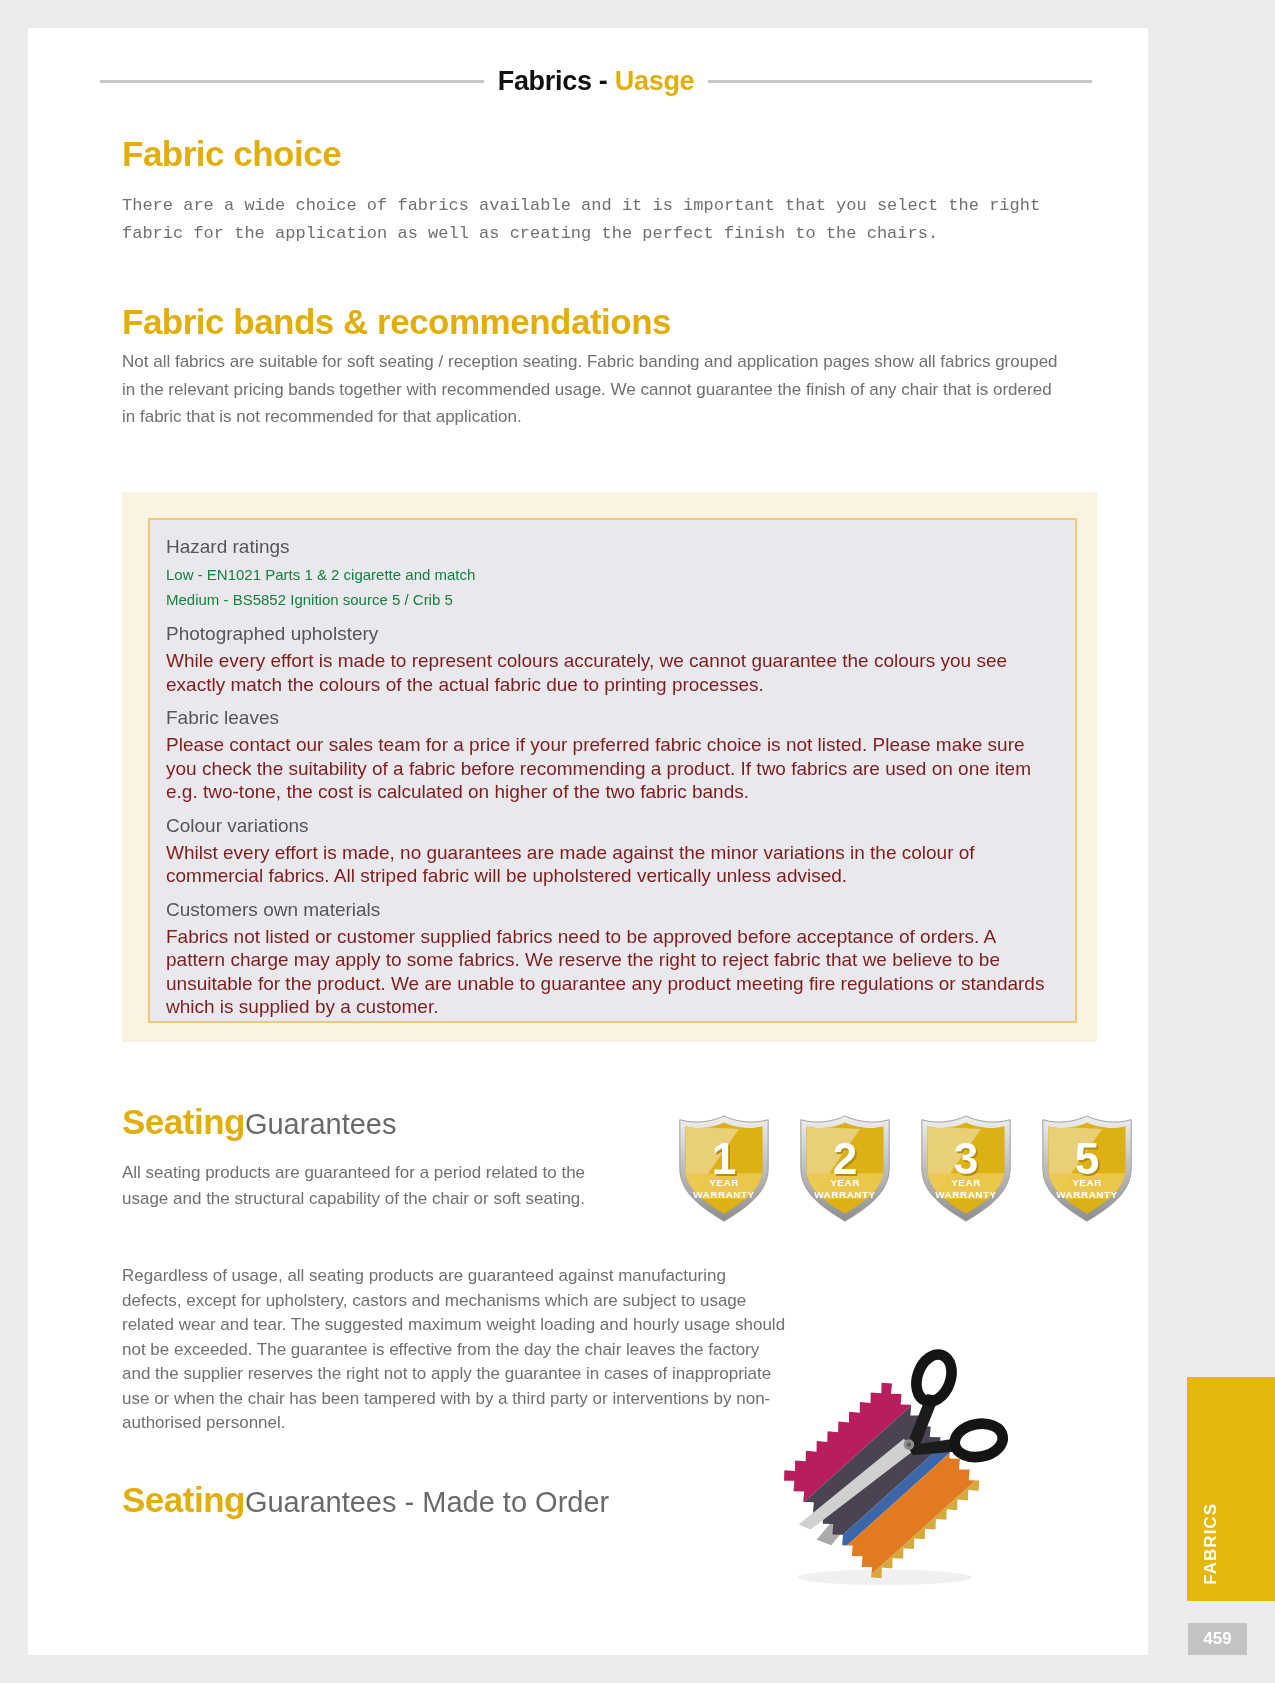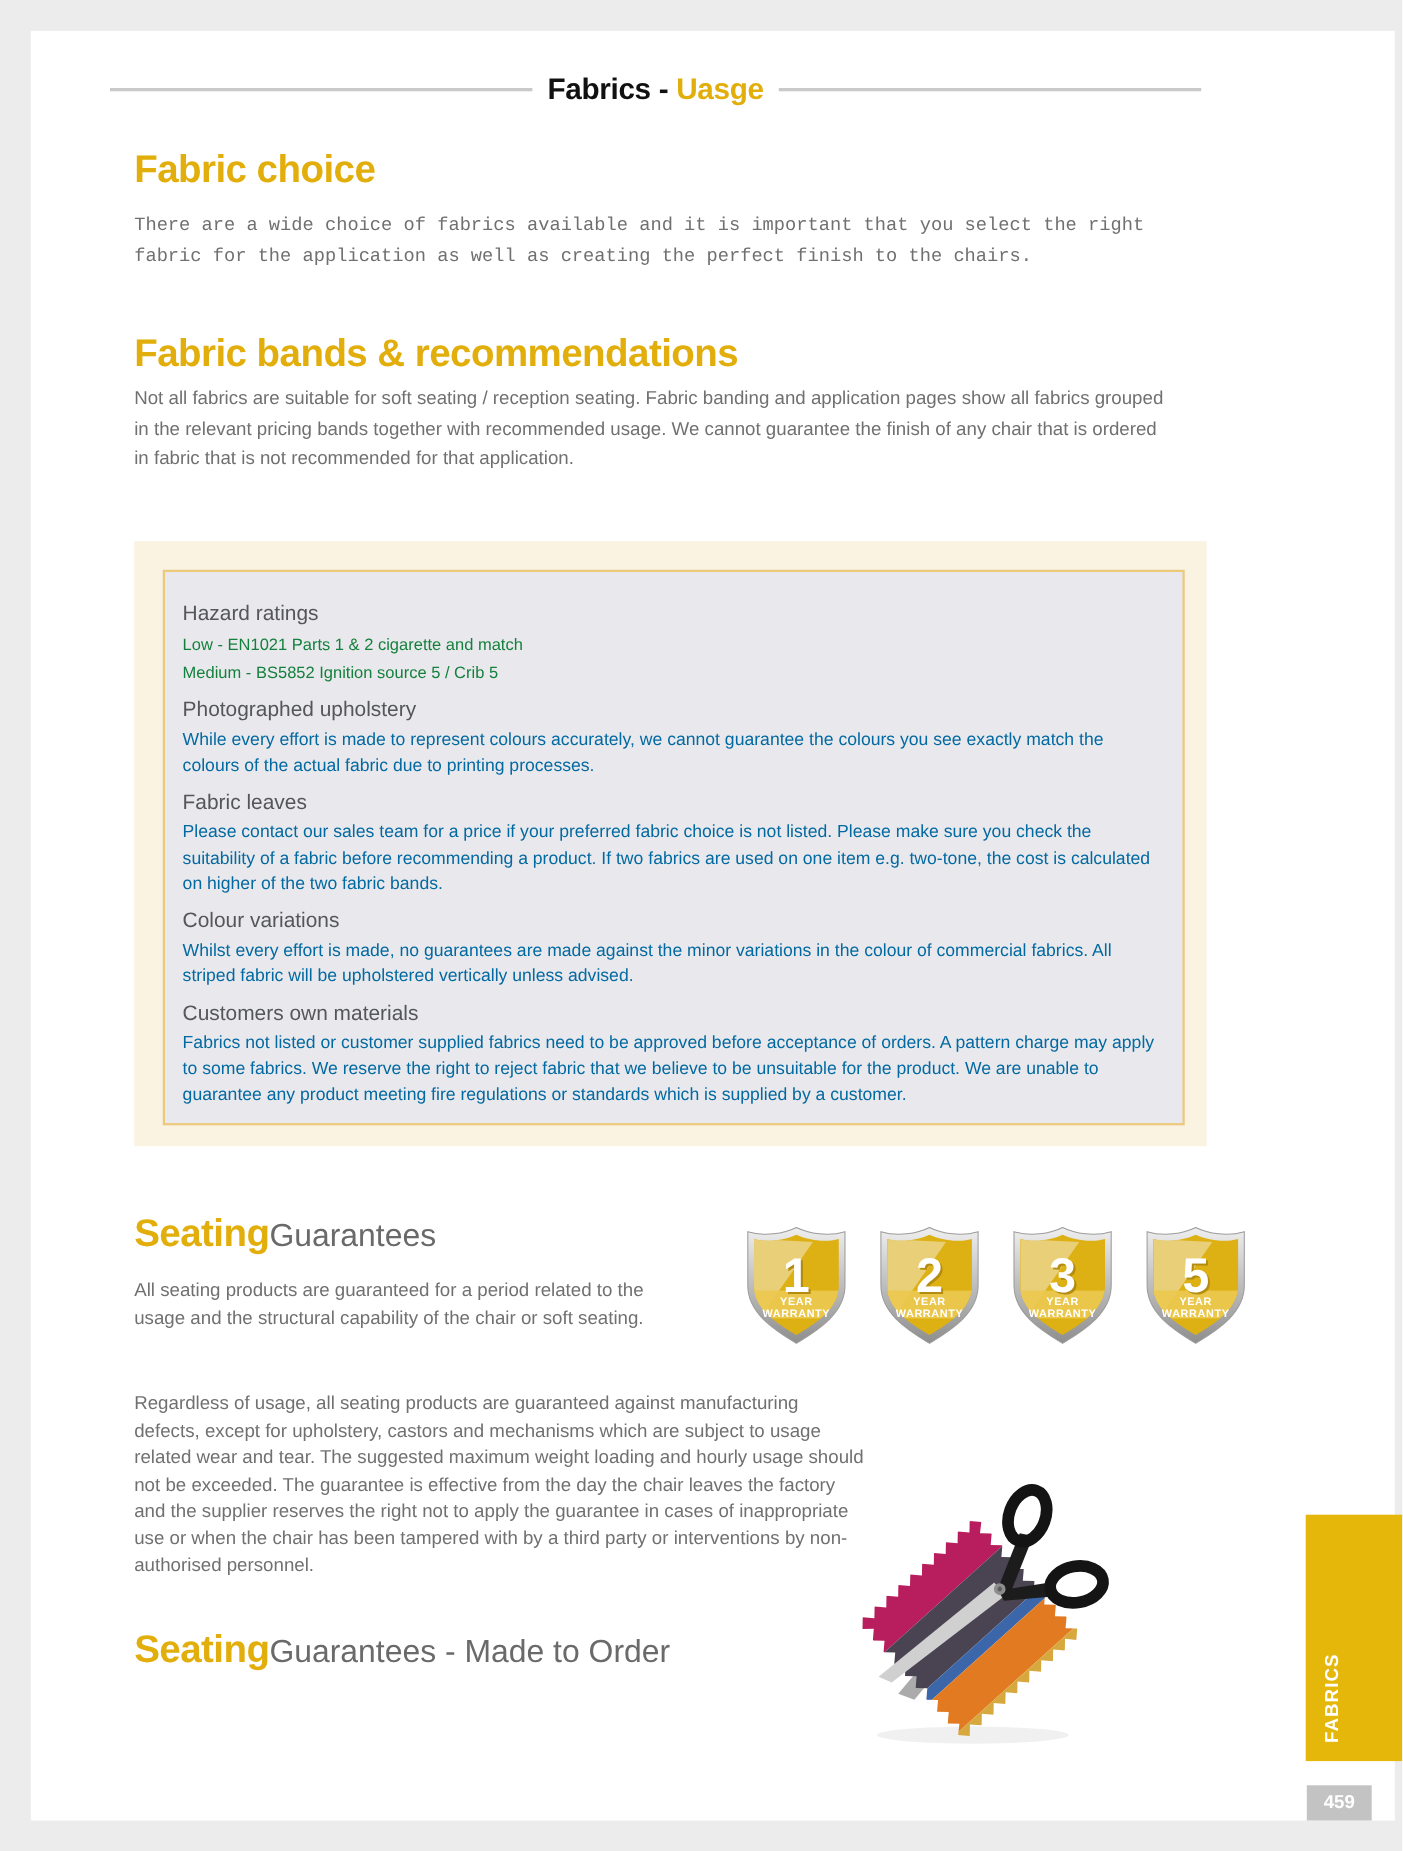--- a/index.html
+++ b/index.html
@@ -1,40 +1,40 @@
 <!DOCTYPE html>
 <html><head>
 <meta charset="utf-8">
 <style>
   html,body{margin:0;padding:0;}
   .canvas{position:relative;width:1275px;height:1683px;background:#ececec;
     font-family:"Liberation Sans","DejaVu Sans",sans-serif;overflow:hidden;}
-  .page{position:absolute;left:28px;top:28px;width:1240px;height:1627px;background:#ffffff;}
+  .page{position:absolute;left:28px;top:28px;width:1120px;height:1627px;background:#ffffff;}
 
   
   .header-row{position:absolute;left:72px;top:38px;width:992px;display:flex;align-items:center;gap:14px;}
   .header-row .rule{flex:1;border-top:3px solid #c9c9c9;height:0;}
   .doc-title{font-size:27px;font-weight:bold;color:#111;white-space:nowrap;letter-spacing:-0.3px;}
   .doc-title .accent{color:#e2ae0c;}
 
   
   .h-gold{position:absolute;left:94px;font-size:35px;font-weight:bold;color:#e2ae0c;letter-spacing:-0.5px;}
   .h-combo{position:absolute;left:94px;white-space:nowrap;}
   .h-combo .gold{font-size:35px;font-weight:bold;color:#e2ae0c;letter-spacing:-0.5px;}
   .h-combo .gray{font-size:29px;color:#6a6a6a;text-align:center;}
 
   .para{position:absolute;left:94px;font-size:17px;line-height:27.5px;color:#707070;}
 
   
   .cream-box{position:absolute;left:94px;top:464px;width:975px;height:550px;background:#fbf3e1;}
   .inner-box{position:absolute;left:26px;top:26px;width:929px;height:505px;background:#e9e9ed;
     border:2px solid #ecca79;box-sizing:border-box;padding:14px 22px 10px 16px;overflow:hidden;}
   .inner-box h3{font-size:19px;font-weight:normal;color:#55565c;margin:11px 0 4px 0;}
-  .inner-box h3.first{margin-top:14px;}
-  .inner-box p{font-size:16px;line-height:23.5px;color:#0369a1;margin:0 0 2px 0;width:885px;}
+  .inner-box h3.first{margin-top:2px;}
+  .inner-box p{font-size:19px;line-height:23.5px;color:#7f1d1d;margin:0 0 2px 0;width:885px;}
   .inner-box .hline{font-size:15px;line-height:25px;color:#15803d;}
   .inner-box .footer-line{font-size:19px;color:#55565c;margin-top:18px;}
 
   
   .shield-row{position:absolute;left:649px;top:1086px;display:flex;gap:27px;}
   .shield{width:94px;height:111px;display:block;}
   .shield-num{font-family:"Liberation Sans",sans-serif;font-size:47px;font-weight:bold;fill:#ffffff;}
   .shield-num-sh{font-family:"Liberation Sans",sans-serif;font-size:47px;font-weight:bold;fill:#b38c10;}
   .shield-small{font-family:"Liberation Sans",sans-serif;font-size:10.5px;font-weight:bold;fill:#ffffff;letter-spacing:0.6px;}
 

